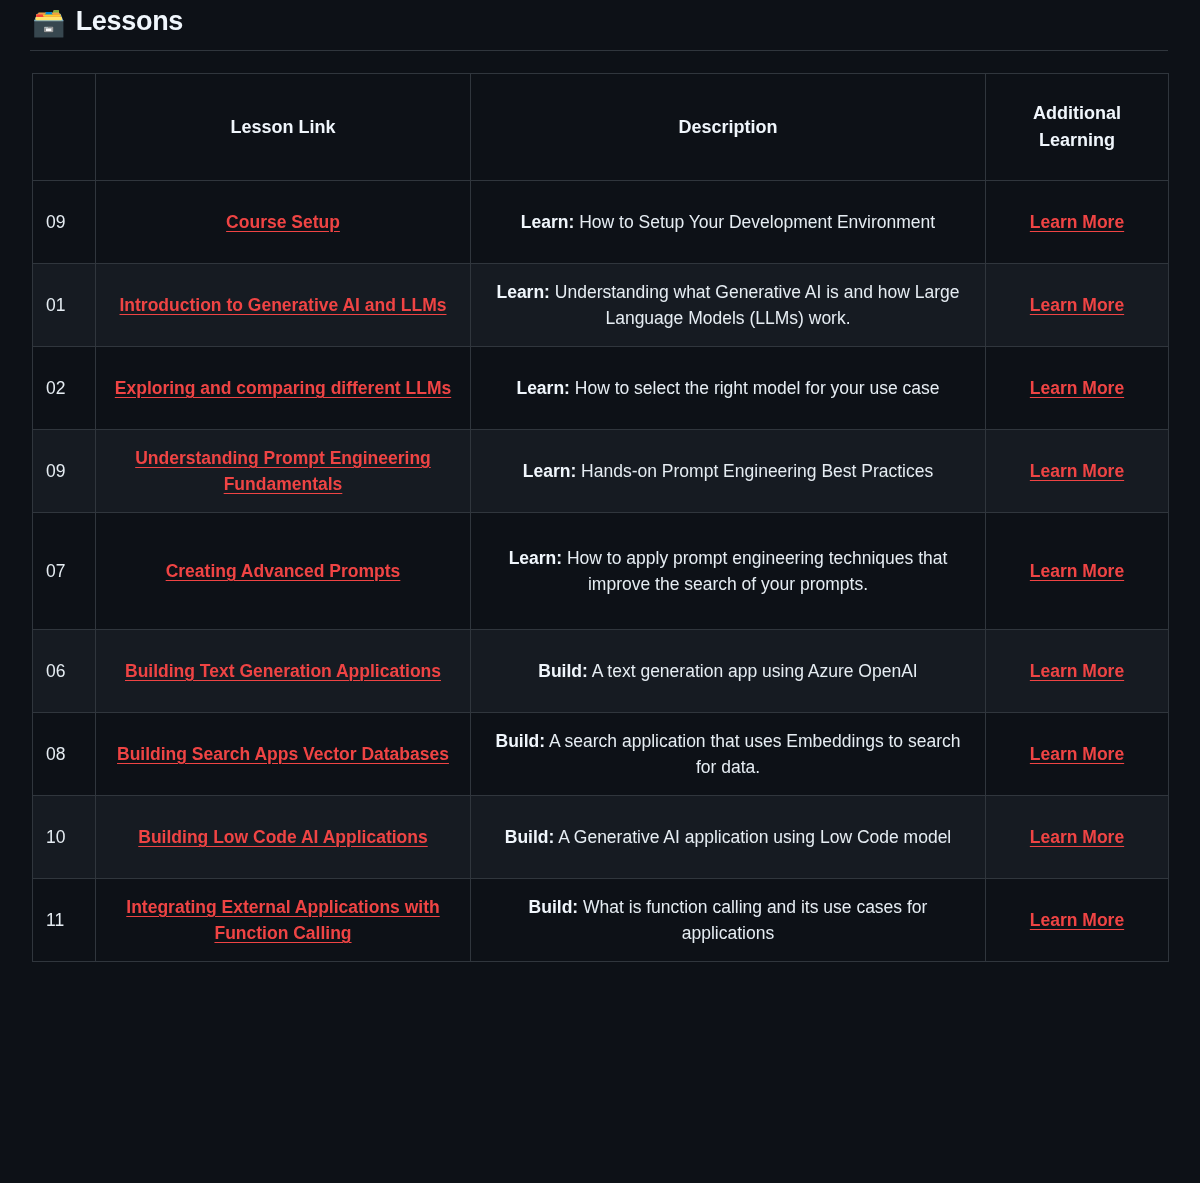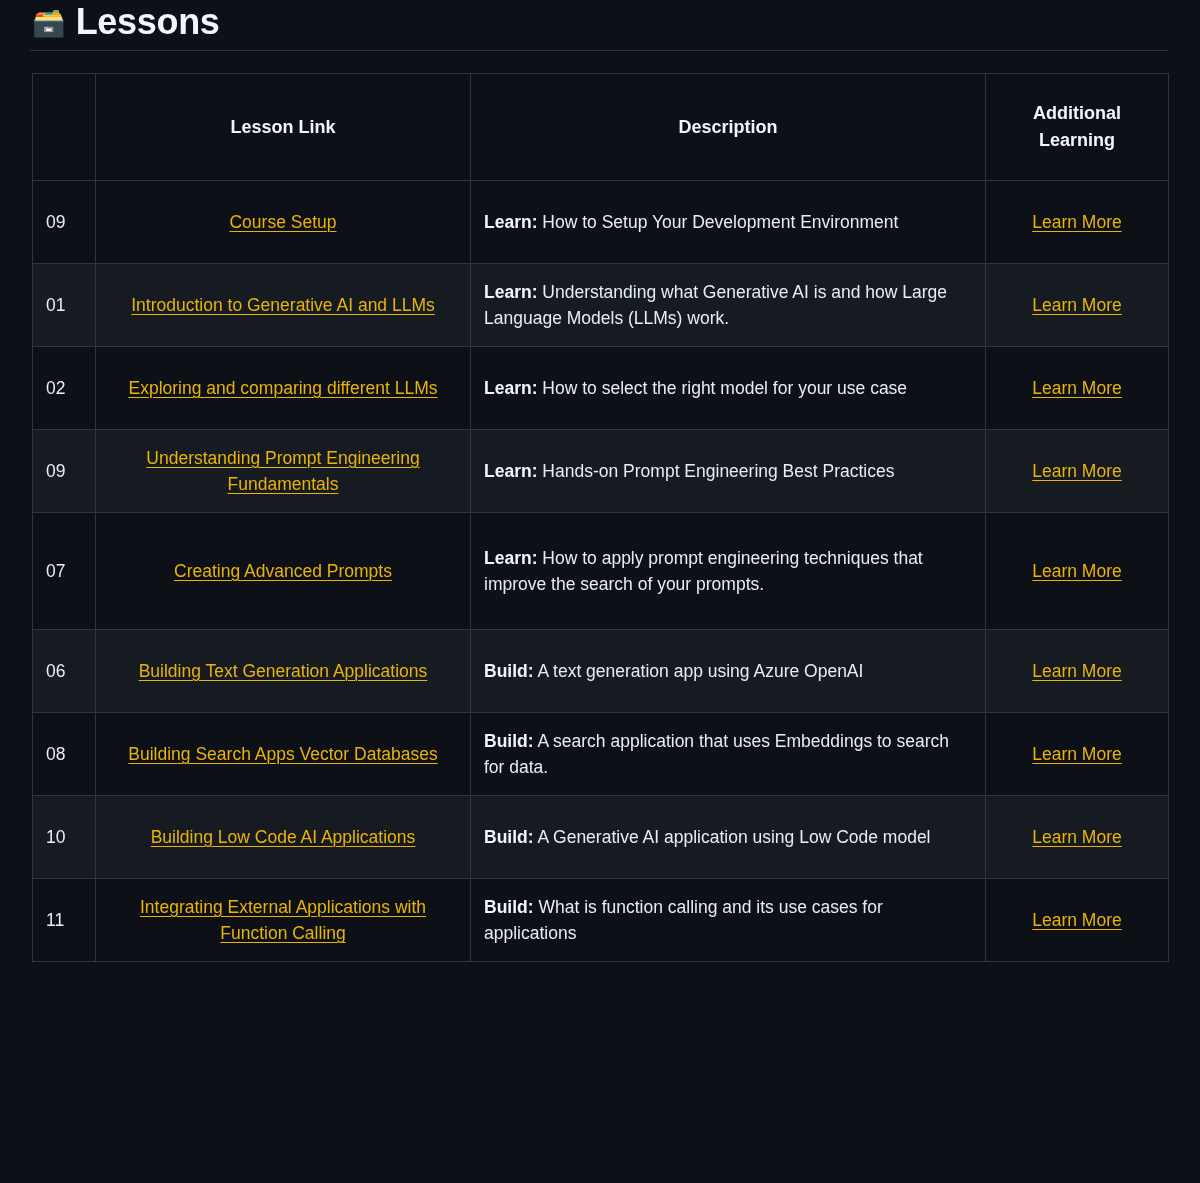--- a/index.html
+++ b/index.html
@@ -27,21 +27,21 @@
     height: 44px;
     box-sizing: border-box;
   }
   .heading-emoji {
     font-size: 27px;
     line-height: 1;
     display: inline-block;
     font-family: "DejaVu Sans", sans-serif;
   }
   .heading-text {
-    font-size: 36px;
+    font-size: 27px;
     font-weight: bold;
     line-height: 1.1;
     letter-spacing: -0.3px;
     color: #f0f6fc;
   }
   .heading-rule {
     height: 1px;
     background: #30363d;
     margin: 6px 32px 0 30px;
     border: 0;
@@ -85,32 +85,34 @@
   td.num {
     text-align: left;
     padding-left: 11px;
     color: #e6edf3;
     font-size: 17.5px;
   }
   td.link, td.extra {
     text-align: center;
   }
   td.desc {
+    text-align: center;
     color: #e6edf3;
   }
   td.desc .prefix {
     font-weight: bold;
     color: #f0f6fc;
   }
   a.lesson-link, a.learn-more {
-    color: #eab308;
+    color: #ef4444;
     text-decoration: underline;
     text-underline-offset: 3px;
     text-decoration-thickness: 1px;
     cursor: pointer;
+    font-weight: bold;
   }
   tbody tr { height: 83px; }
   tbody tr.tall { height: 117px; }
 </style>
 </head>
 <body>
 
 <h1 class="page-heading">
   <span class="heading-emoji">🗃️</span>
   <span class="heading-text">Lessons</span>

